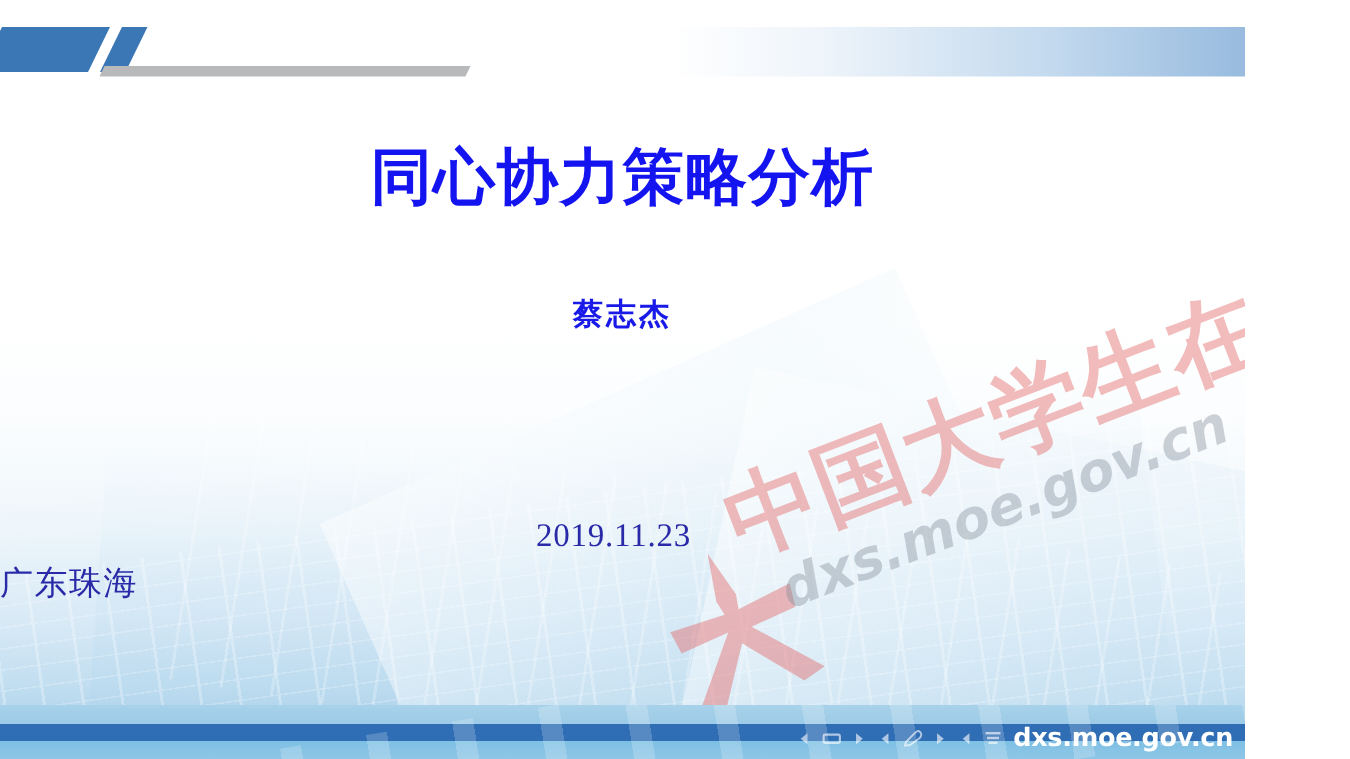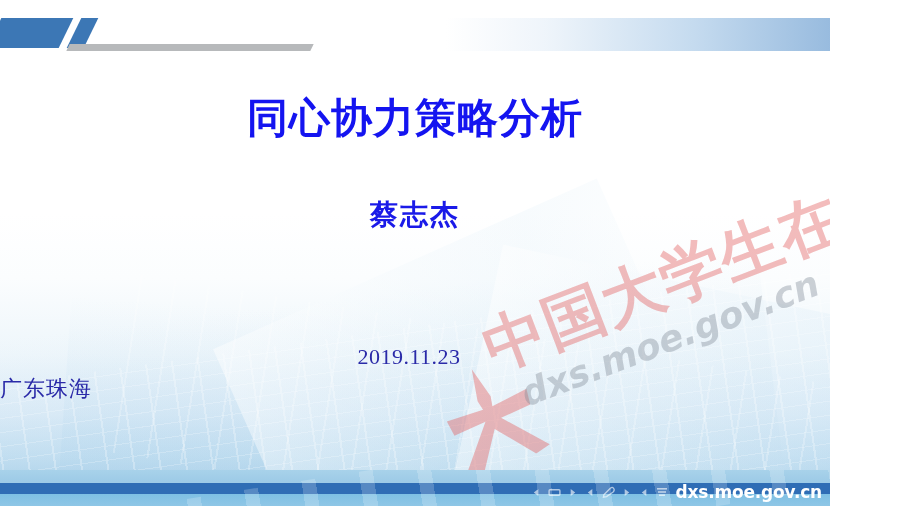--- a/index.html
+++ b/index.html
@@ -131,21 +131,21 @@
     font-weight: bold;
     color: #1414f0;
     letter-spacing: 1px;
     line-height: 1.1;
   }
   .author {
     position: absolute;
     left: 0; right: 0; top: 196px;
     text-align: center;
     font-family: "DejaVu Sans", "Liberation Sans", sans-serif;
-    font-size: 28px;
+    font-size: 20px;
     font-weight: bold;
     color: #1a1ae8;
     letter-spacing: 2px;
   }
   .affiliation {
     position: absolute;
     left: 0; right: 0; top: 254px;
     text-align: center;
     font-family: "DejaVu Sans", "Liberation Sans", sans-serif;
     font-size: 27px;

